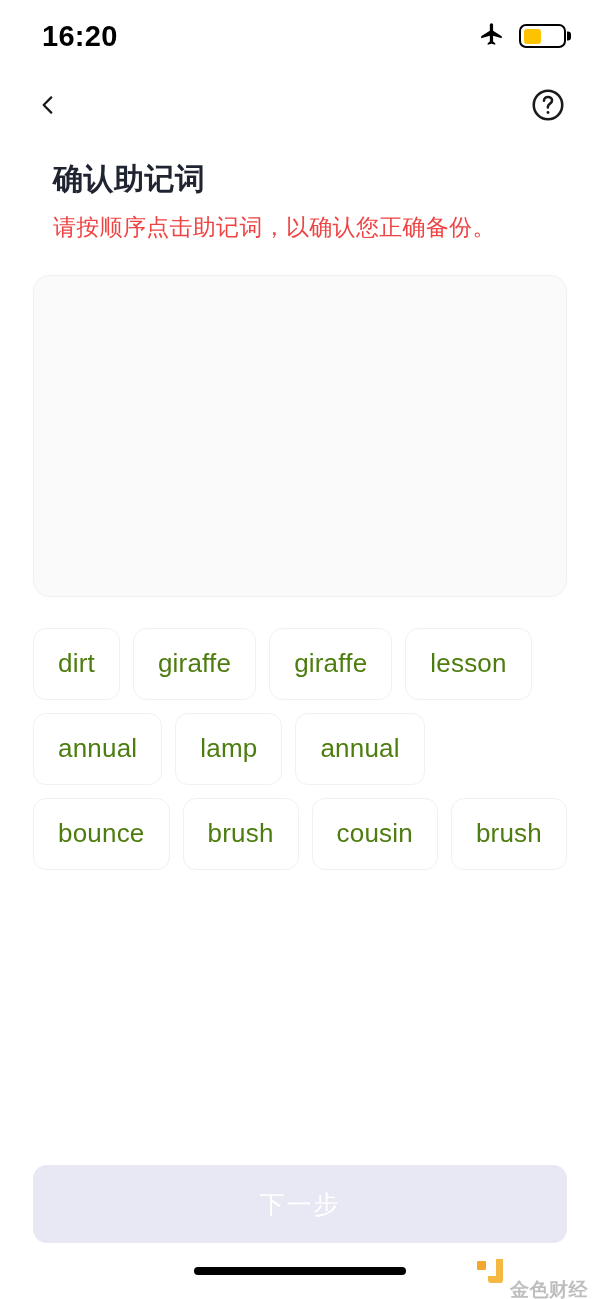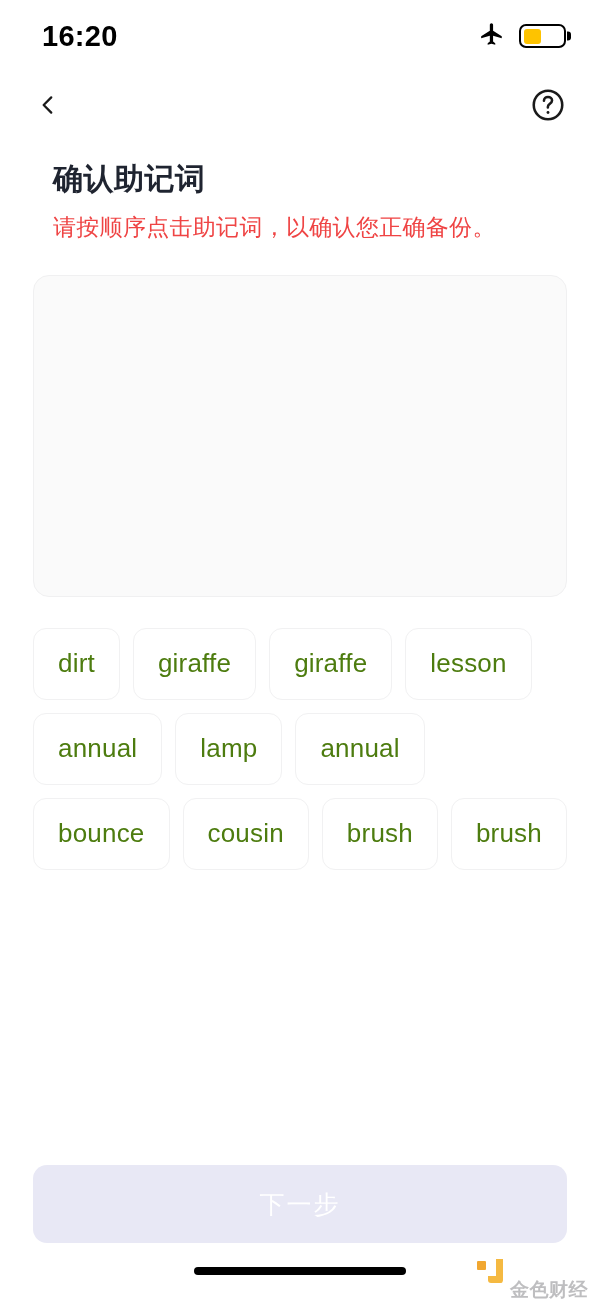--- a/index.html
+++ b/index.html
@@ -249,22 +249,22 @@
 
   <div class="word-pool">
       <div class="word-chip">dirt</div>
       <div class="word-chip">giraffe</div>
       <div class="word-chip">giraffe</div>
       <div class="word-chip">lesson</div>
       <div class="word-chip">annual</div>
       <div class="word-chip">lamp</div>
       <div class="word-chip">annual</div>
       <div class="word-chip">bounce</div>
+      <div class="word-chip">brush</div>
       <div class="word-chip">cousin</div>
-      <div class="word-chip">brush</div>
       <div class="word-chip">brush</div>
     </div>
 
   <div class="spacer"></div>
 
   <button class="primary-button" disabled="" style="background: rgb(232, 232, 245);">下一步</button>
 
   <div class="bottom-bar">
     <div class="home-indicator"></div>
     <div class="watermark">

